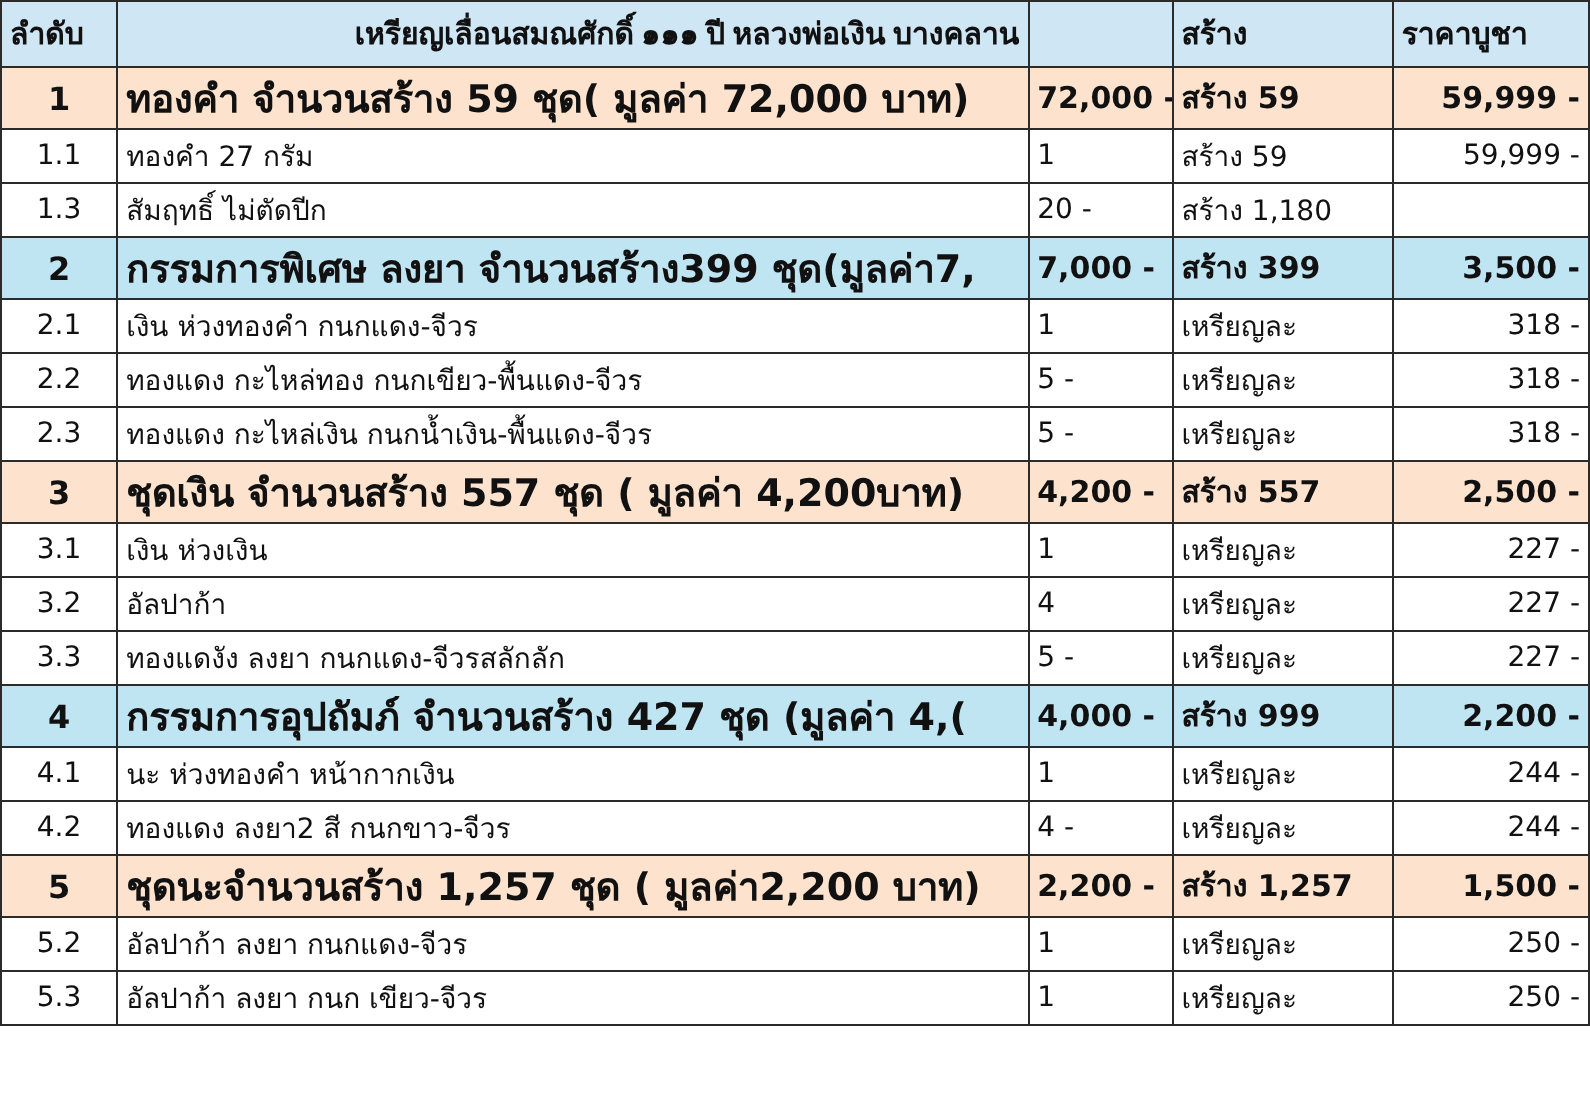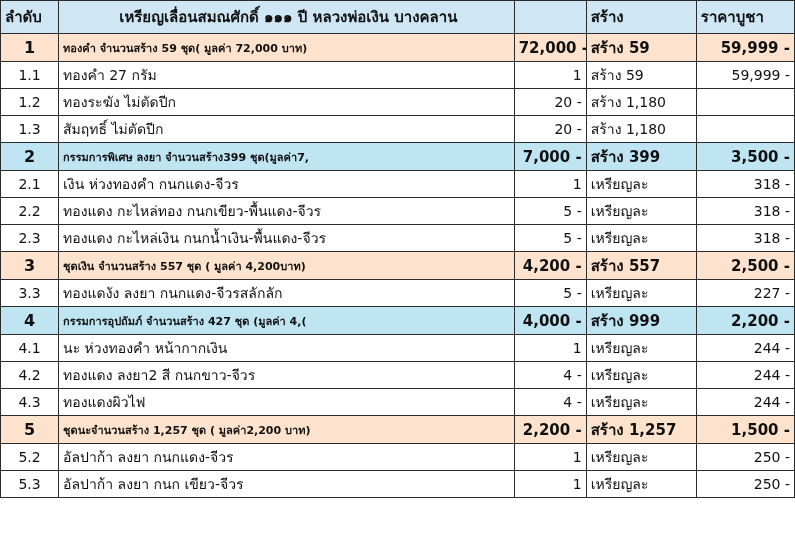--- a/index.html
+++ b/index.html
@@ -34,41 +34,41 @@
   col.c-made   { width: 110px; }
   col.c-price  { width: 98px; }
 
   thead th {
     background: #cfe6f5;
     height: 32px;
     font-weight: bold;
     text-align: left;
     font-size: 15px;
   }
-  thead th.left-head { text-align: center; padding-left: 8px; }
+  thead th.left-head { text-align: right; padding-left: 8px; font-family: Liberation Serif, serif; }
 
   tr.group td {
     background: #fde3cd;
     font-weight: bold;
     height: 27px;
   }
   tr.group.blue td {
     background: #bfe4f2;
   }
   tr.sub td {
     background: #ffffff;
     height: 26px;
   }
   td.rank { text-align: center; }
   td.desc { text-align: left; padding-left: 10px; }
-  td.num  { text-align: right; padding-right: 6px; }
+  td.num  { text-align: left; padding-right: 6px; }
   td.made { text-align: left; padding-left: 6px; }
   td.price{ text-align: right; padding-right: 4px; }
   tr.group td.rank { font-size: 16px; }
-  tr.group td.desc { font-size: 11px; margin-top: 11px; }
+  tr.group td.desc { font-size: 19px; margin-top: 11px; }
   tr.sub td.desc { font-size: 14px; margin-left: 28px; }
   tr.sub td.rank { font-size: 14px; }
   tr.sub td.made { font-size: 14px; }
   tr.sub td.price { font-size: 14px; }
   tr.sub td.num { font-size: 14px; }
 </style>
 </head>
 <body>
 
 <table class="price-table">
@@ -97,27 +97,20 @@
         <td class="price">59,999 -</td>
       </tr>
       <tr class="sub">
         <td class="rank">1.1</td>
         <td class="desc">ทองคำ 27 กรัม</td>
         <td class="num">1</td>
         <td class="made">สร้าง 59</td>
         <td class="price">59,999 -</td>
       </tr>
       <tr class="sub">
-        <td class="rank">1.2</td>
-        <td class="desc">ทองระฆัง  ไม่ตัดปีก</td>
-        <td class="num">20  -</td>
-        <td class="made">สร้าง 1,180</td>
-        <td class="price"></td>
-      </tr>
-      <tr class="sub">
         <td class="rank">1.3</td>
         <td class="desc">สัมฤทธิ์  ไม่ตัดปีก</td>
         <td class="num">20  -</td>
         <td class="made">สร้าง 1,180</td>
         <td class="price"></td>
       </tr>
       <tr class="group blue">
         <td class="rank">2</td>
         <td class="desc">กรรมการพิเศษ ลงยา จำนวนสร้าง399 ชุด(มูลค่า7,</td>
         <td class="num">7,000  -</td>
@@ -146,20 +139,34 @@
         <td class="price">318 -</td>
       </tr>
       <tr class="group">
         <td class="rank">3</td>
         <td class="desc">ชุดเงิน  จำนวนสร้าง 557 ชุด ( มูลค่า 4,200บาท)</td>
         <td class="num">4,200  -</td>
         <td class="made">สร้าง 557</td>
         <td class="price">2,500 -</td>
       </tr>
       <tr class="sub">
+        <td class="rank">3.1</td>
+        <td class="desc">เงิน ห่วงเงิน</td>
+        <td class="num">1</td>
+        <td class="made">เหรียญละ</td>
+        <td class="price">227 -</td>
+      </tr>
+      <tr class="sub">
+        <td class="rank">3.2</td>
+        <td class="desc">อัลปาก้า</td>
+        <td class="num">4</td>
+        <td class="made">เหรียญละ</td>
+        <td class="price">227 -</td>
+      </tr>
+      <tr class="sub">
         <td class="rank">3.3</td>
         <td class="desc">ทองแดงัง ลงยา กนกแดง-จีวรสลักลัก</td>
         <td class="num">5  -</td>
         <td class="made">เหรียญละ</td>
         <td class="price">227 -</td>
       </tr>
       <tr class="group blue">
         <td class="rank">4</td>
         <td class="desc">กรรมการอุปถัมภ์  จำนวนสร้าง 427  ชุด (มูลค่า 4,(</td>
         <td class="num">4,000  -</td>
@@ -173,27 +180,20 @@
         <td class="made">เหรียญละ</td>
         <td class="price">244 -</td>
       </tr>
       <tr class="sub">
         <td class="rank">4.2</td>
         <td class="desc">ทองแดง ลงยา2 สี กนกขาว-จีวร</td>
         <td class="num">4  -</td>
         <td class="made">เหรียญละ</td>
         <td class="price">244 -</td>
       </tr>
-      <tr class="sub">
-        <td class="rank">4.3</td>
-        <td class="desc">ทองแดงผิวไฟ</td>
-        <td class="num">4  -</td>
-        <td class="made">เหรียญละ</td>
-        <td class="price">244 -</td>
-      </tr>
       <tr class="group">
         <td class="rank">5</td>
         <td class="desc">ชุดนะจำนวนสร้าง 1,257 ชุด ( มูลค่า2,200  บาท)</td>
         <td class="num">2,200  -</td>
         <td class="made">สร้าง 1,257</td>
         <td class="price">1,500 -</td>
       </tr>
       <tr class="sub">
         <td class="rank">5.2</td>
         <td class="desc">อัลปาก้า ลงยา กนกแดง-จีวร</td>

